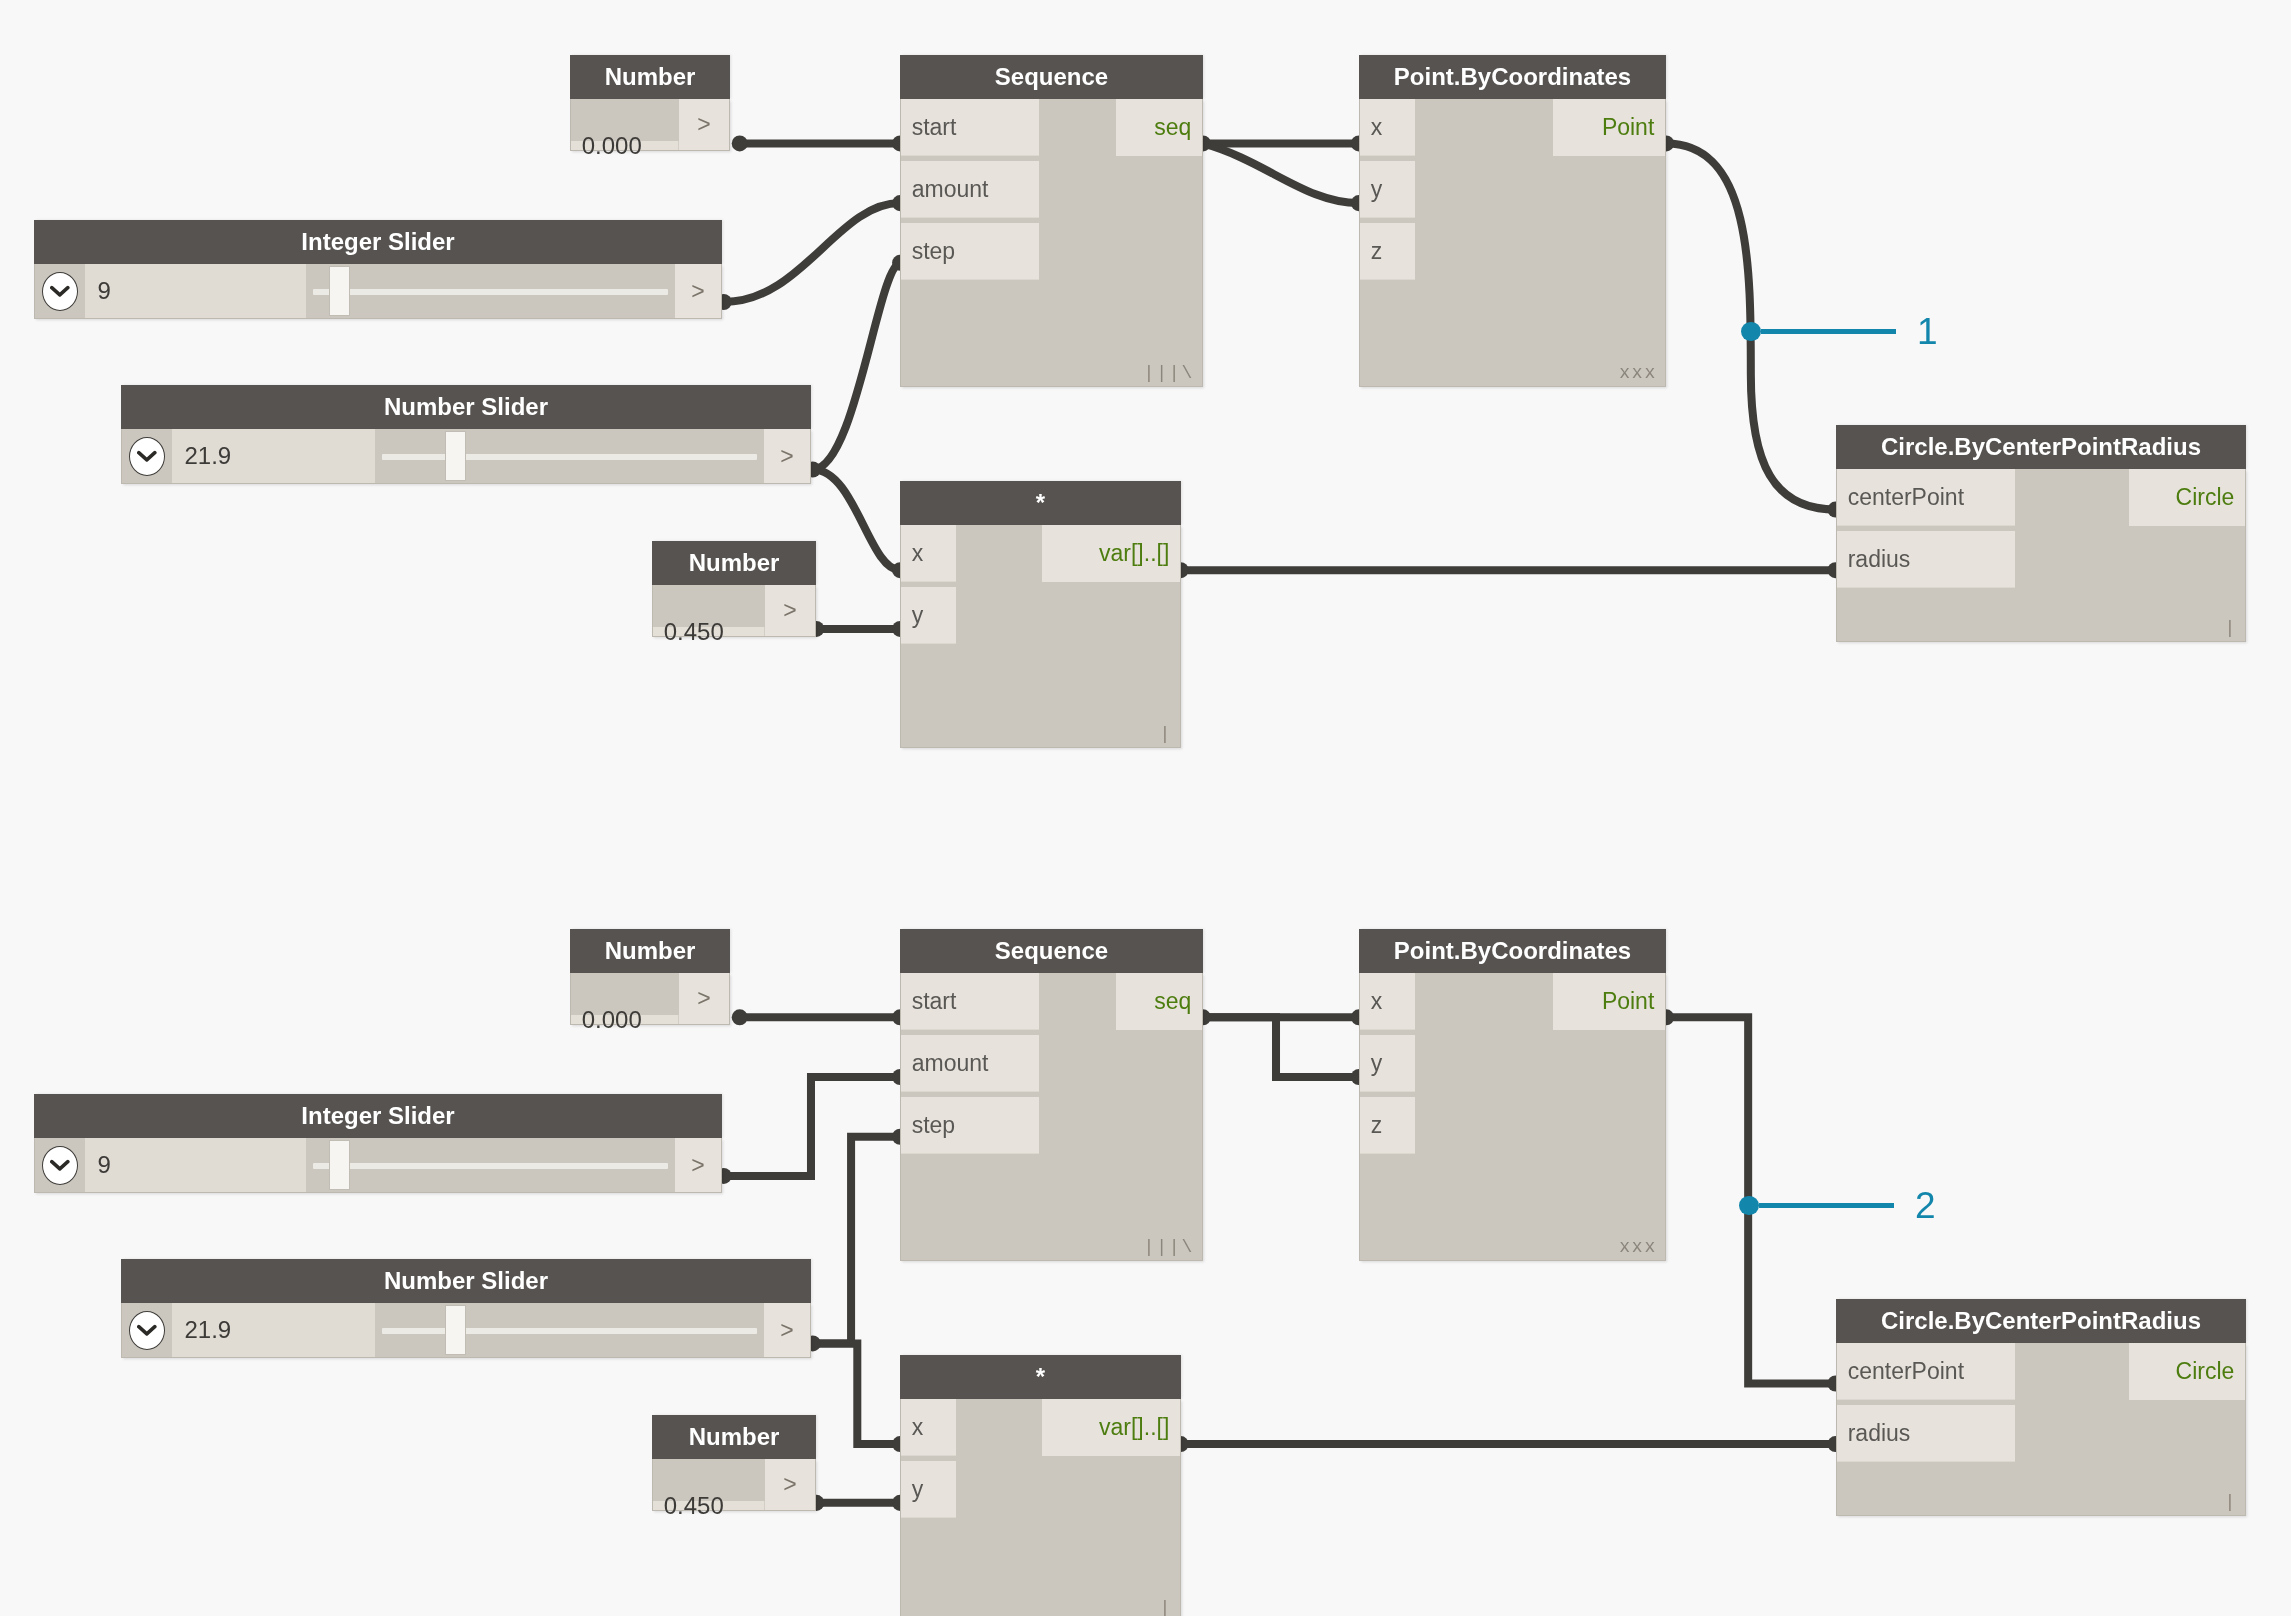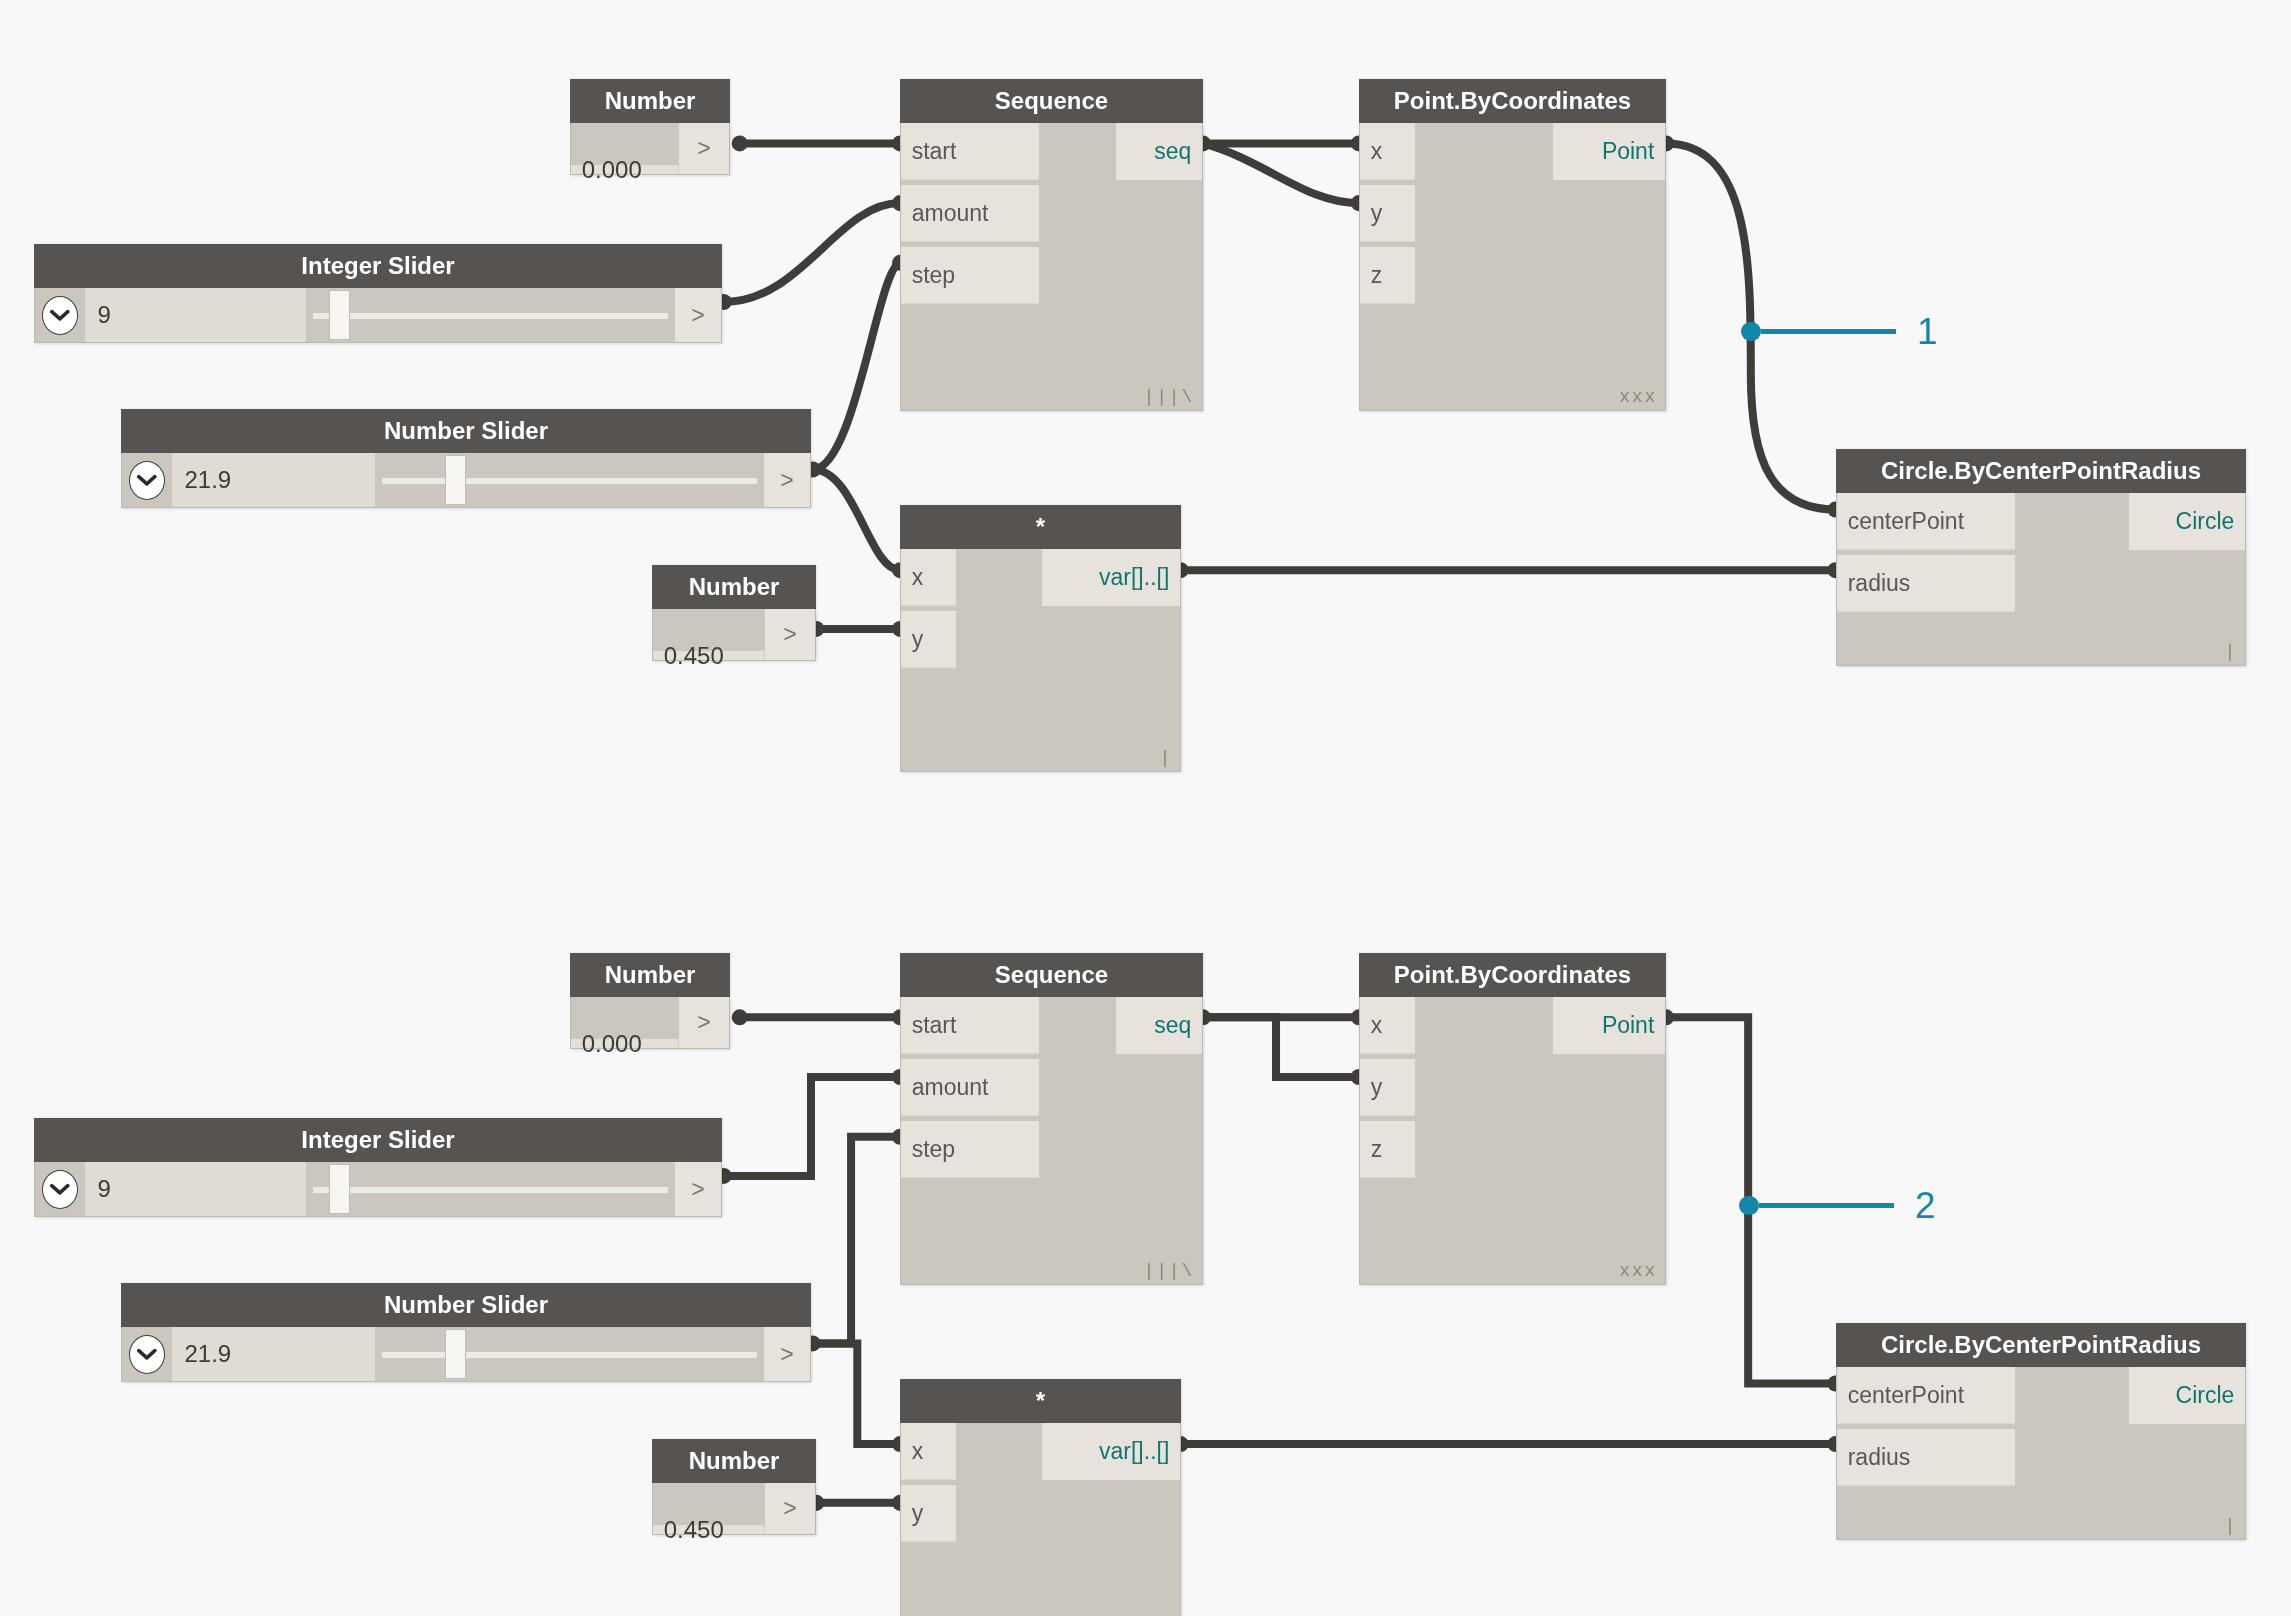--- a/index.html
+++ b/index.html
@@ -28,38 +28,38 @@
     overflow:hidden;
   }
   .node .body{
     background:#cbc7bf;
     position:relative;
     border:0.9px solid #bdb9b0;
     border-top:none;
     box-sizing:border-box;
   }
   .node.shadow .body{box-shadow:1.8px 1.8px 2.7px rgba(0,0,0,.13);}
-  .node.shadow .hdr{box-shadow:1.8px 0 2.7px rgba(0,0,0,.10);margin-top:24px;}
+  .node.shadow .hdr{box-shadow:1.8px 0 2.7px rgba(0,0,0,.10);}
 
   
   .ports{position:absolute;left:0;top:0;}
   .port{
     background:#e7e3dc;
     color:#5a5855;
     font-size:23px;
     line-height:1;
     display:flex;align-items:center;
     padding-left:10.7px;
     box-sizing:border-box;
     margin-bottom:5px;
     border-bottom:0.9px solid #dcd8d0;
   }
   .outports{position:absolute;right:0;top:0;}
   .oport{
-    background:#e7e3dc;color:#0f766e;font-size:23px;line-height:1;
+    background:#e7e3dc;color:#4d7c0f;font-size:23px;line-height:1;
     display:flex;align-items:center;justify-content:flex-end;
     padding-right:10.7px;box-sizing:border-box;
   }
   .lacing{
     position:absolute;right:8px;bottom:4.5px;
     color:#8b857c;font-size:18px;letter-spacing:1.8px;
     font-family:"Liberation Mono","DejaVu Sans Mono",monospace;
     line-height:1;
   }
 

